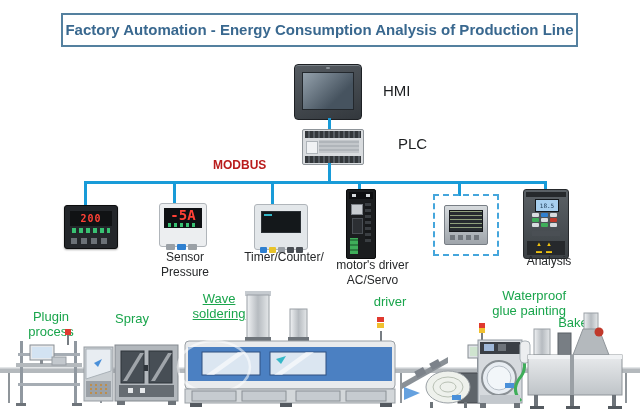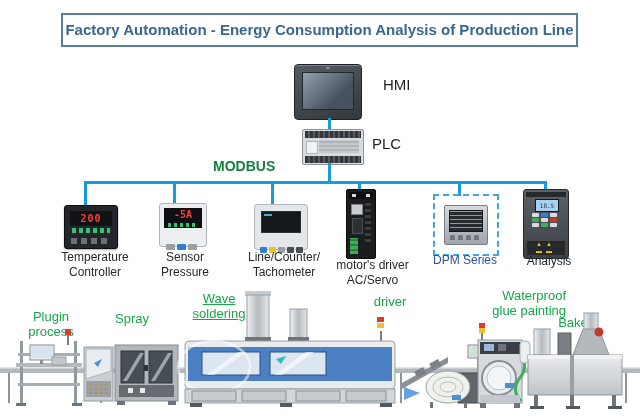--- a/index.html
+++ b/index.html
@@ -8,21 +8,21 @@
 
   
   .title-box{position:absolute;left:61px;top:13px;width:513px;height:30px;
     border:2px solid #54809f;background:#fff;text-align:center;line-height:30px;
     font-size:15px;font-weight:bold;color:#39688f;}
 
   
   .bus,.vline{position:absolute;background:#189bd8;}
   .bus{left:84px;top:181px;width:463px;height:3px;}
   .vline{width:3px;}
-  .modbus{position:absolute;left:213px;top:158px;font-size:14px;font-weight:bold;color:#15803d;}
+  .modbus{position:absolute;left:213px;top:158px;font-size:12px;font-weight:bold;color:#b91c1c;}
 
   
   .hmi{position:absolute;left:294px;top:64px;width:66px;height:54px;border-radius:4px;
     background:linear-gradient(160deg,#565c62,#33383d);border:1px solid #1d2024;box-shadow:inset 0 1px 0 #7a8288;}
   .hmi .screen{position:absolute;left:7px;top:7px;right:7px;bottom:9px;
     background:linear-gradient(135deg,#94a1ac,#46535f 70%);border:1px solid #23282d;}
   .hmi .dot{position:absolute;left:50%;top:2px;width:4px;height:2px;margin-left:-2px;background:#8b9297;border-radius:1px;}
 
   
   .plc{position:absolute;left:302px;top:129px;width:60px;height:34px;background:#d9dcdf;
@@ -46,21 +46,21 @@
     text-align:center;line-height:15px;letter-spacing:1px;}
   .temp .green{position:absolute;left:7px;top:22px;width:38px;height:5px;
     background:repeating-linear-gradient(90deg,#38c172 0 4px,transparent 4px 7px);}
   .temp .btns{position:absolute;left:6px;bottom:4px;width:40px;height:6px;
     background:repeating-linear-gradient(90deg,#6a7076 0 6px,transparent 6px 10px);}
 
   
   .press{position:absolute;left:159px;top:203px;width:46px;height:42px;background:#eceef0;
     border:1px solid #b0b5ba;border-radius:3px;}
   .press .disp{position:absolute;left:4px;right:4px;top:4px;height:20px;background:#0e1013;
-    color:#ff4136;font-family:"DejaVu Sans Mono",monospace;font-weight:bold;font-size:10px;
+    color:#ff4136;font-family:"DejaVu Sans Mono",monospace;font-weight:bold;font-size:14px;
     text-align:center;line-height:14px;}
   .press .green{position:absolute;left:8px;top:19px;width:28px;height:4px;
     background:repeating-linear-gradient(90deg,#38c172 0 3px,transparent 3px 6px);}
   .press .btns{position:absolute;left:6px;bottom:4px;height:6px;width:34px;}
   .press .btns i{display:inline-block;width:9px;height:6px;margin-right:2px;background:#9aa0a6;border-radius:1px;}
   .press .btns i.b{background:#2f80d0;}
 
   
   .timer{position:absolute;left:254px;top:204px;width:52px;height:44px;background:#e3e7ea;
     border:1px solid #b0b5ba;border-radius:3px;}
@@ -113,74 +113,69 @@
 <body>
 
 <div class="stage">
 
   <div class="title-box">Factory Automation - Energy Consumption Analysis of Production Line</div>
 
   <div class="hmi">
     <span class="dot"></span>
     <div class="screen"></div>
   </div>
-  <div class="big-label" style="left:383px;top:76px;">HMI</div>
+  <div class="big-label" style="left:383px;top:82px;">HMI</div>
 
   <div class="vline" style="left:328px;top:118px;height:12px;"></div>
 
   <div class="plc">
     <div class="strip top"></div>
     <div class="tag"></div>
     <div class="mid"></div>
     <div class="strip bot"></div>
   </div>
-  <div class="big-label" style="left:372px;top:135px;text-align:center;">PLC</div>
+  <div class="big-label" style="left:398px;top:135px;text-align:center;">PLC</div>
 
   <div class="vline" style="left:328px;top:163px;height:20px;"></div>
 
   <div class="modbus">MODBUS</div>
   <div class="bus"></div>
   <div class="vline" style="left:84px;top:181px;height:24px;"></div>
   <div class="vline" style="left:173px;top:181px;height:22px;"></div>
   <div class="vline" style="left:271px;top:181px;height:23px;"></div>
   <div class="vline" style="left:358px;top:181px;height:10px;"></div>
   <div class="vline" style="left:458px;top:181px;height:15px;"></div>
   <div class="vline" style="left:544px;top:181px;height:9px;"></div>
 
   <div class="temp">
     <div class="disp">200</div>
     <div class="green"></div>
     <div class="btns"></div>
   </div>
-  <div class="dev-label" style="left:40px;top:250px;width:110px;">
-    <div>Temperature</div>
-    <div>Controller</div>
-  </div>
 
   <div class="press">
     <div class="disp">-5A</div>
     <div class="green"></div>
     <div class="btns"><i></i><i class="b"></i><i></i></div>
   </div>
   <div class="dev-label" style="left:135px;top:250px;width:100px;">
     <div>Sensor</div>
     <div>Pressure</div>
   </div>
 
   <div class="timer">
     <div class="disp">
         <i></i>
       </div>
     <div class="btns">
       <i style="background:#2f80d0"></i><i style="background:#e8c32a"></i><i style="background:#9aa0a6"></i><i style="background:#4a4f55"></i><i style="background:#4a4f55"></i>
     </div>
   </div>
   <div class="dev-label" style="left:225px;top:250px;width:118px;">
-    <div>Line/Counter/</div>
-    <div>Tachometer</div>
+    <div>Timer/Counter/</div>
   </div>
 
   <div class="servo">
     <div class="cap">
         <i style="left:3px;"></i>
         <i style="right:3px;"></i>
       </div>
     <div class="db"></div>
     <div class="slots"></div>
     <div class="port"></div>
@@ -189,23 +184,20 @@
   <div class="dev-label" style="left:315px;top:258px;width:115px;">
     <div>motor's driver</div>
     <div>AC/Servo</div>
   </div>
 
   <div class="dpm-box">
     <div class="dpm">
       <div class="disp"></div>
       <div class="btns"></div>
     </div>
-  </div>
-  <div class="dev-label" style="left:413px;top:253px;width:104px;color:#2b50a0;">
-    <div>DPM Series</div>
   </div>
 
   <div class="inv">
     <div class="top"></div>
     <div class="lcd">18.5</div>
     <div class="keys">
       <i></i>
         <i class="b"></i>
         <i></i>
         <i class="g"></i>

